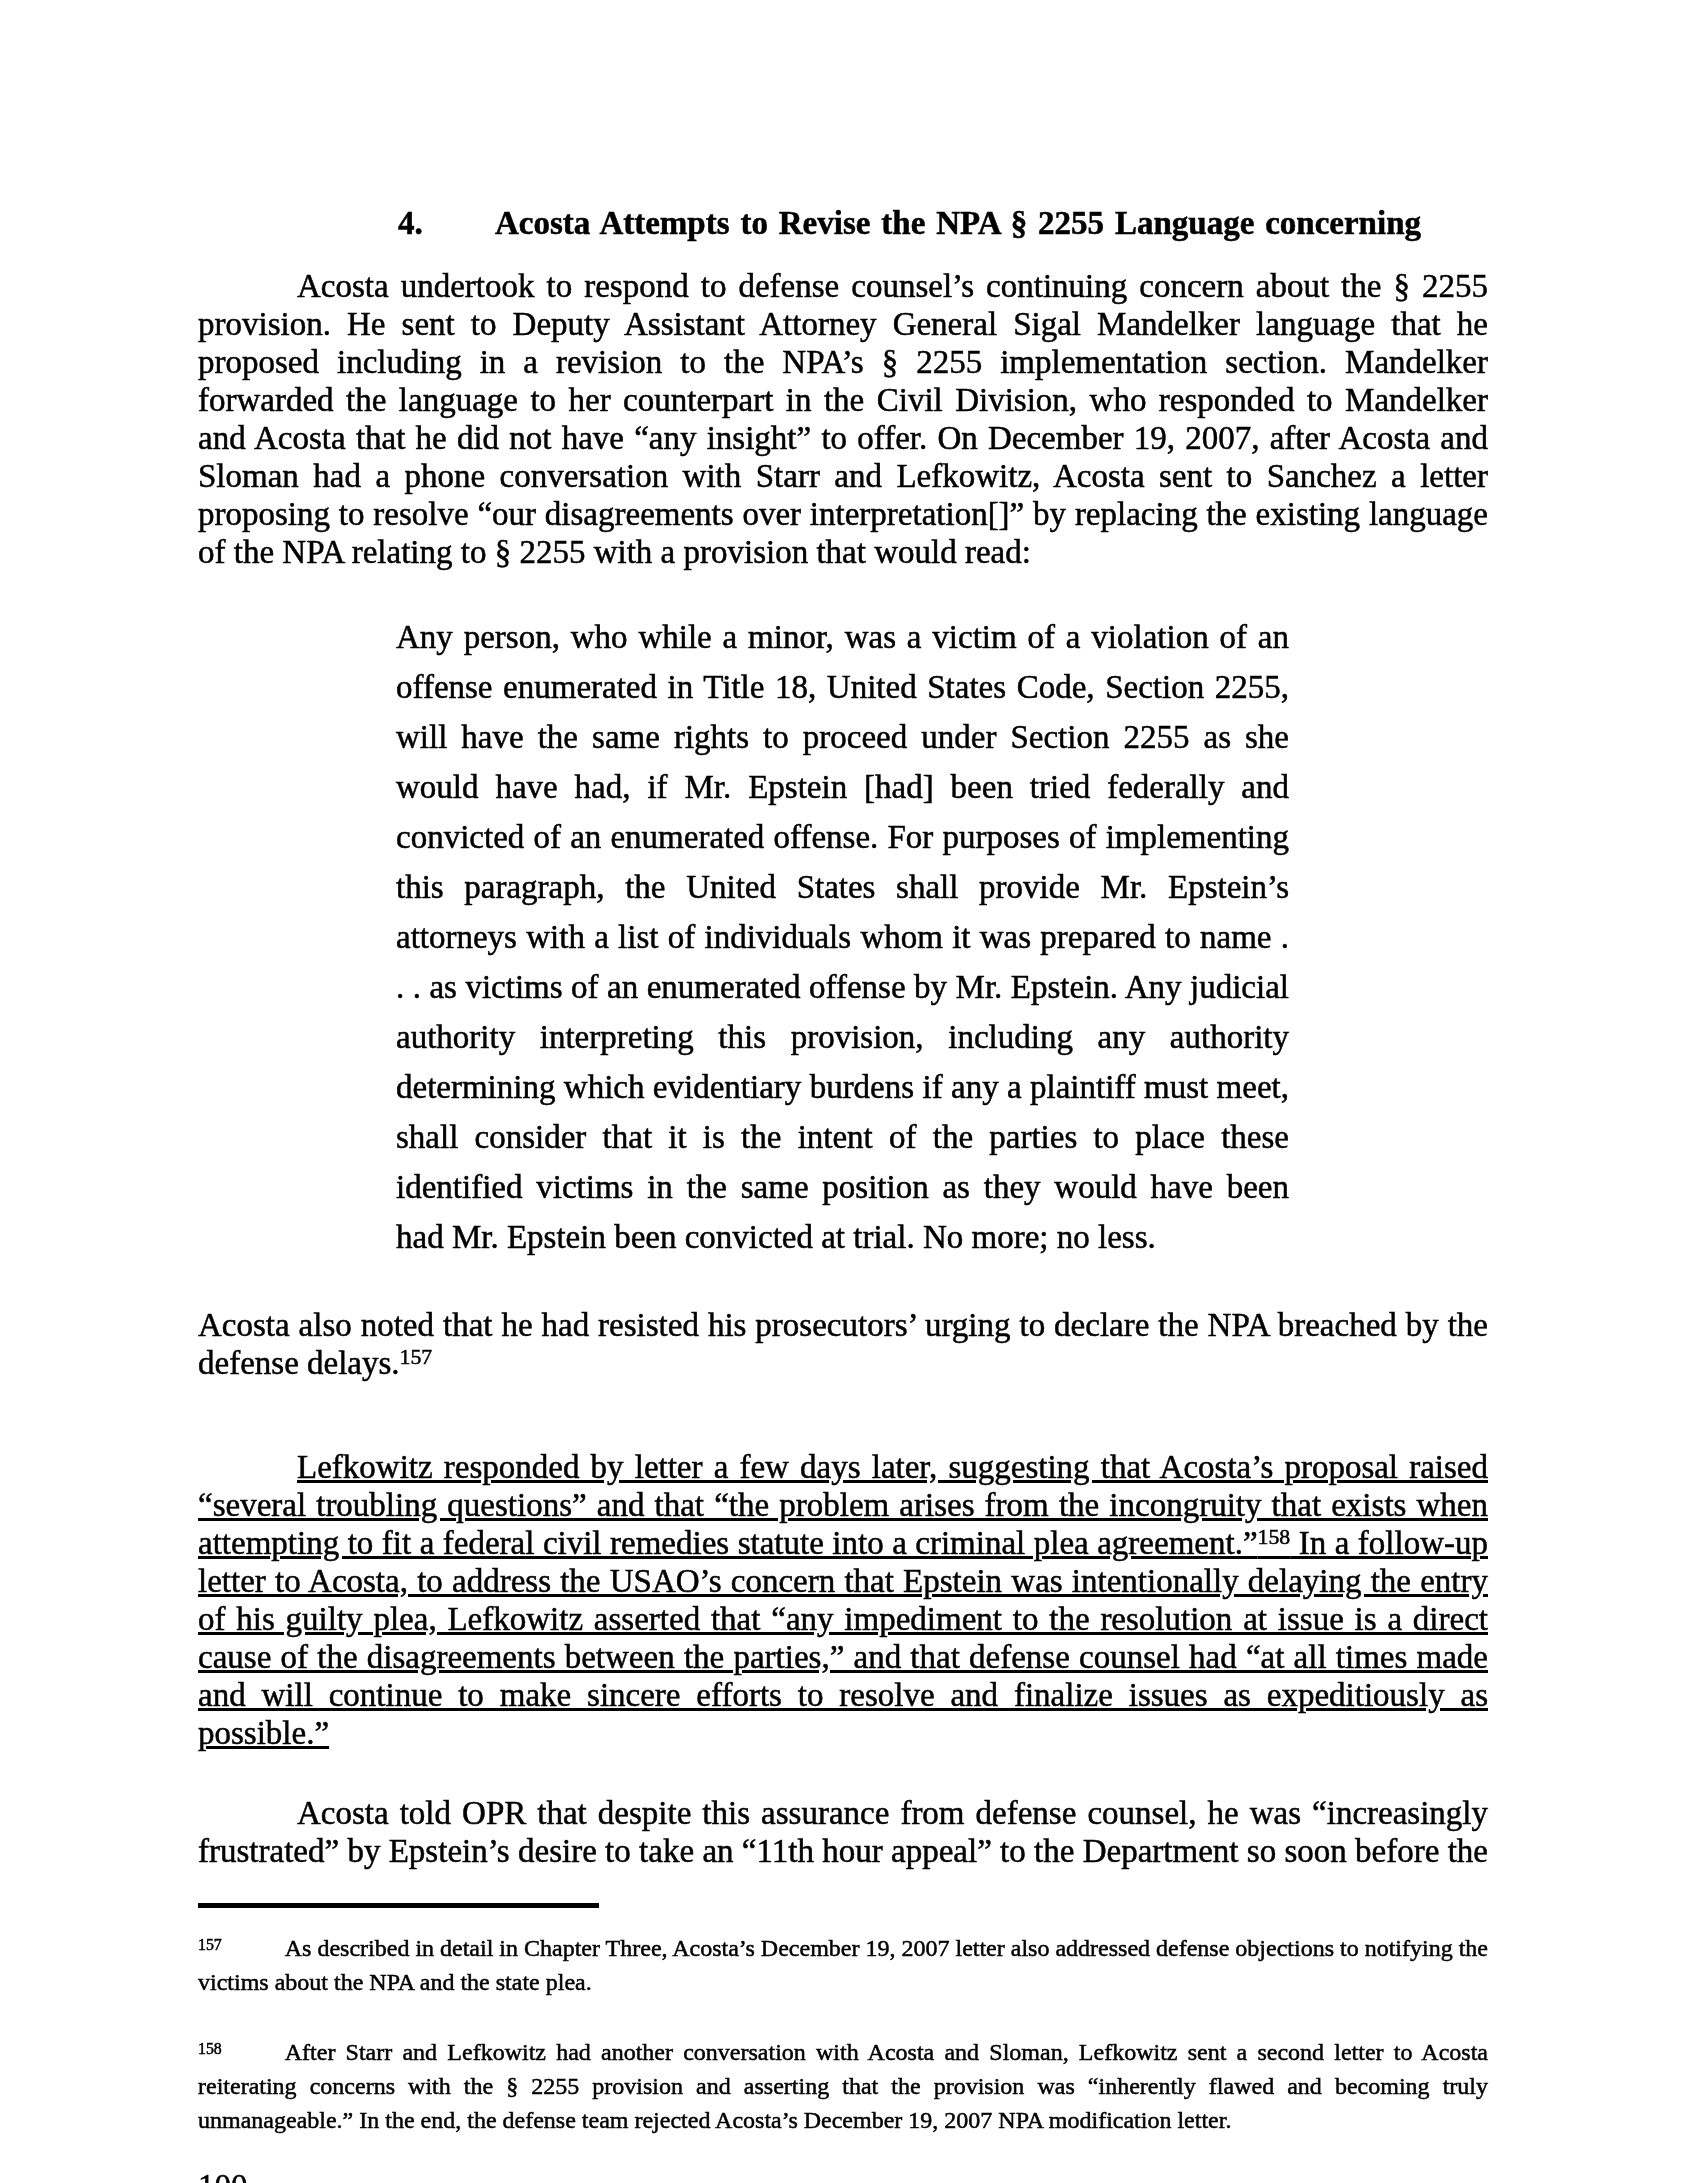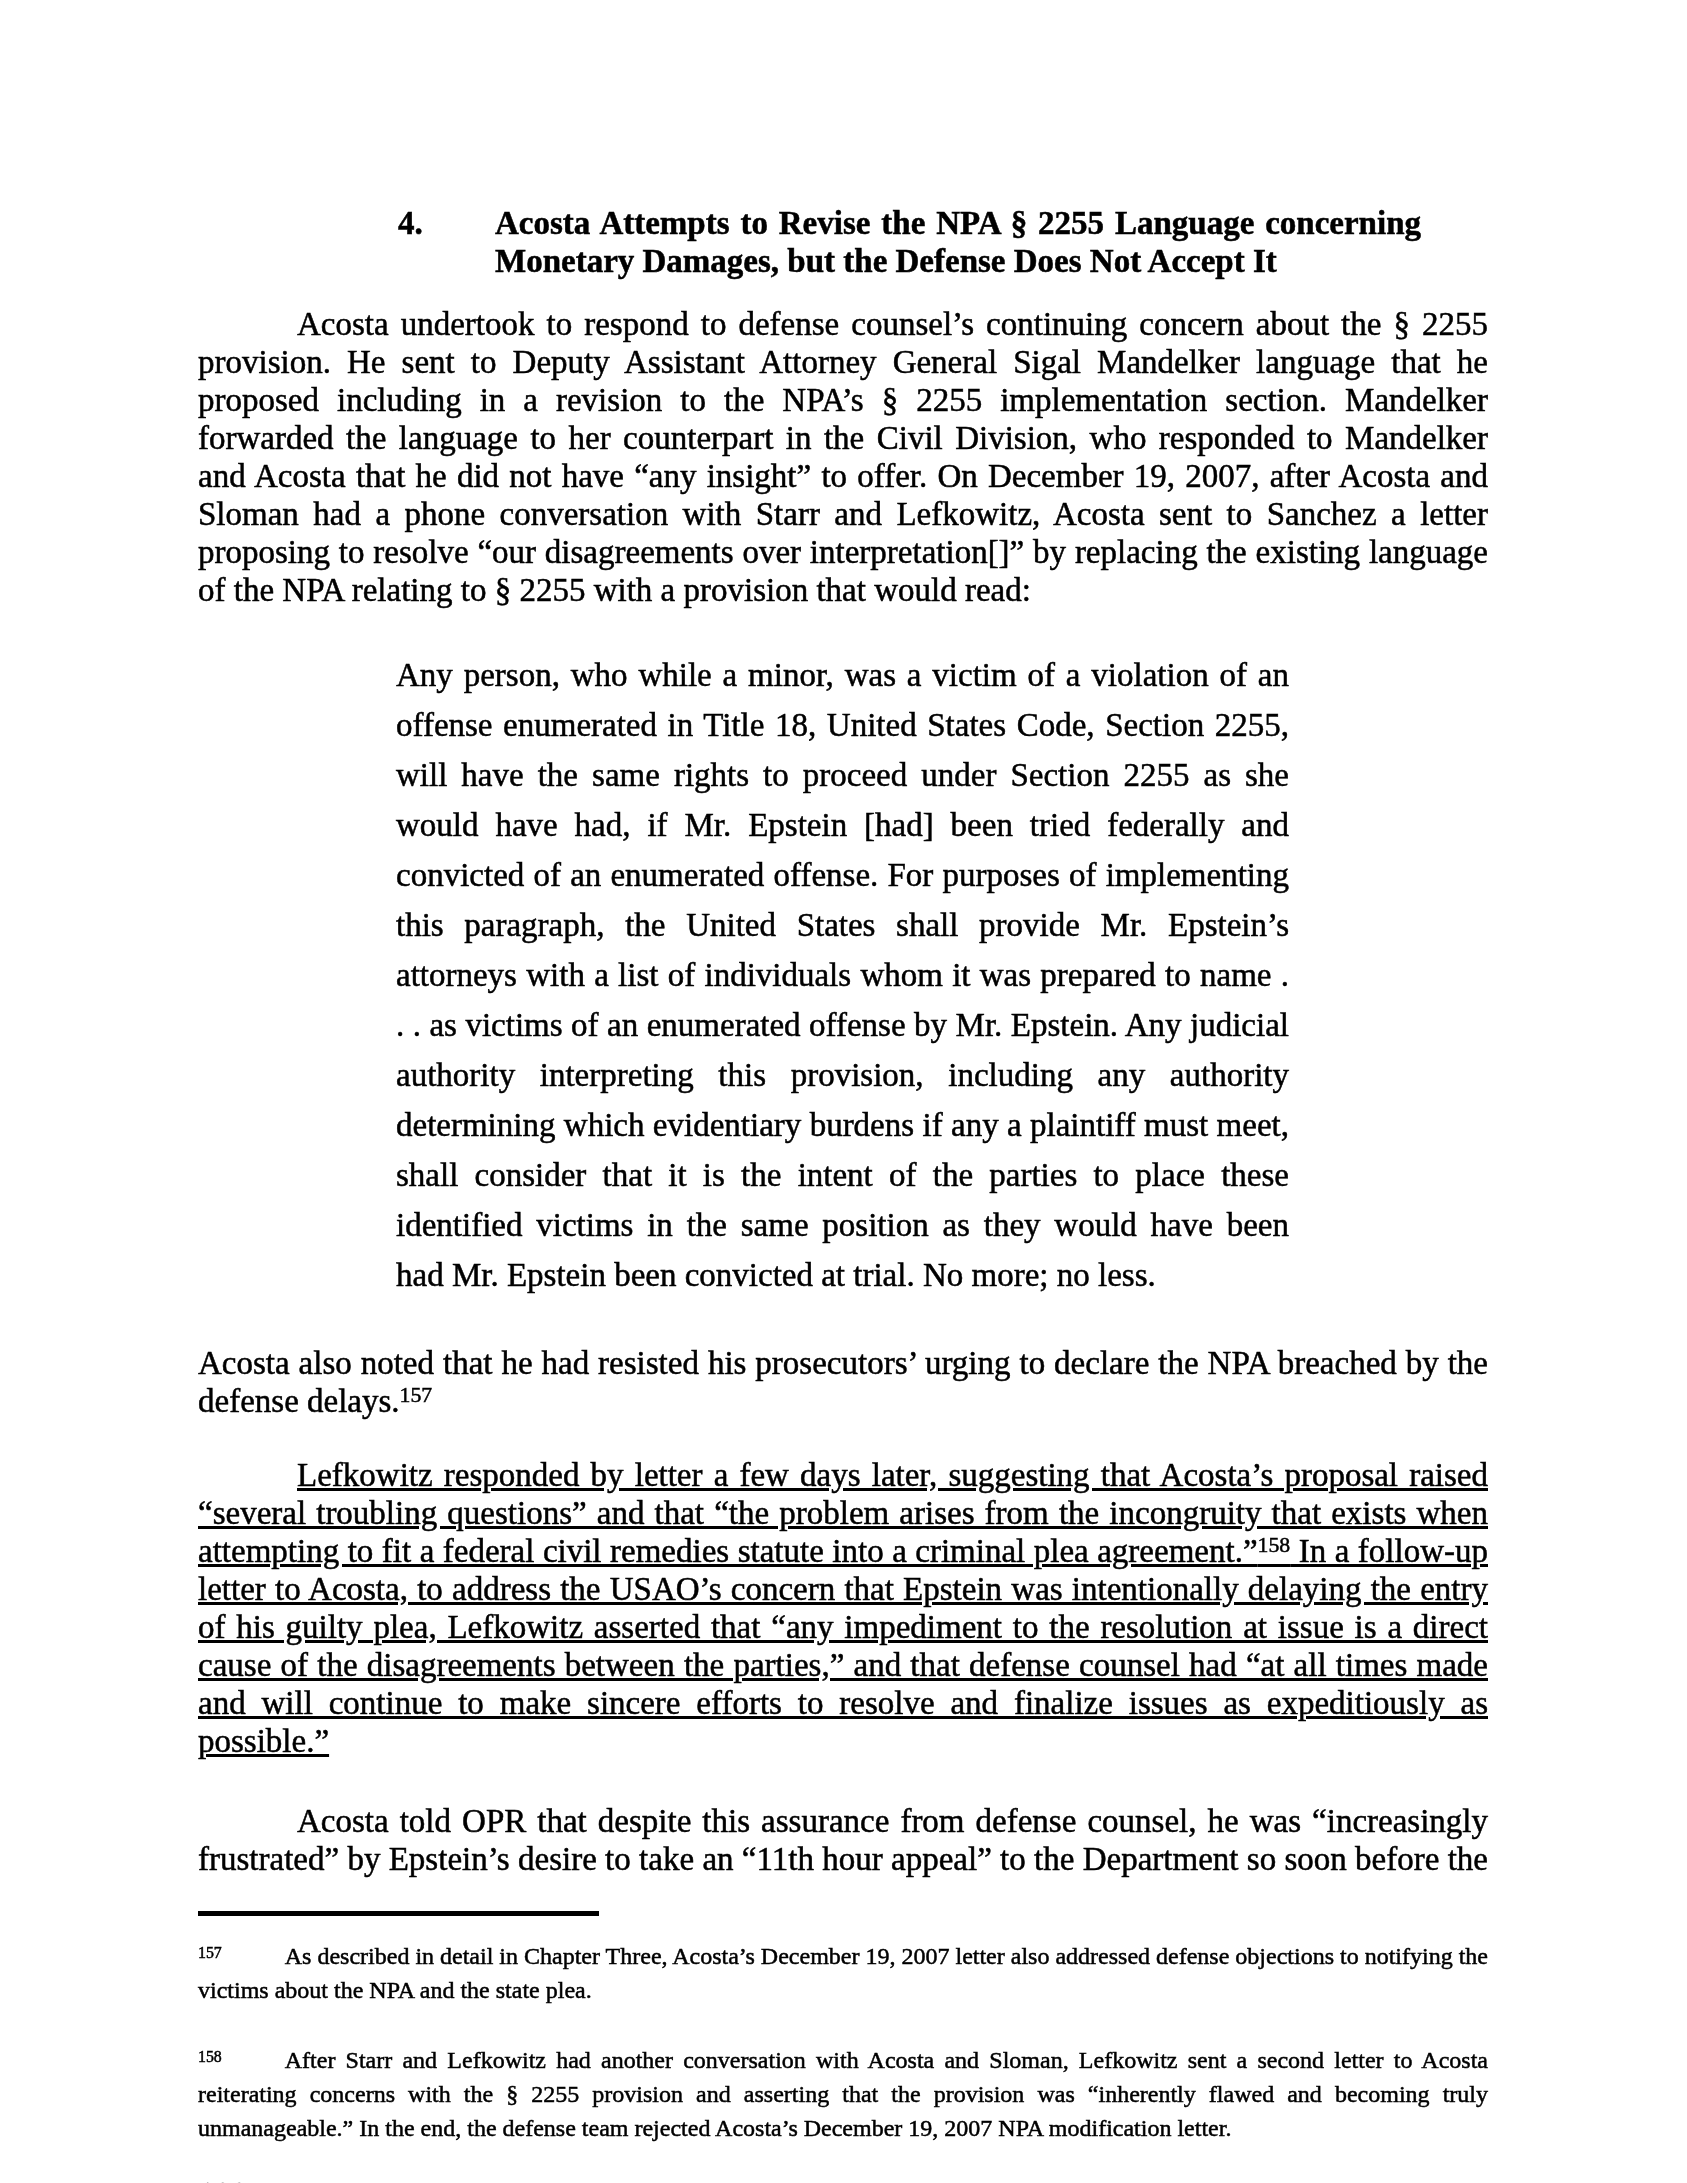--- a/index.html
+++ b/index.html
@@ -33,21 +33,21 @@
   .heading-line1 { text-align: justify; text-align-last: justify; font-family: Liberation Serif, serif; }
   p.body {
     font-size: 33px;
     line-height: 38px;
     text-align: justify;
   }
   .indent { text-indent: 99px; margin-top: 8px; }
   .stretch-last { text-align-last: justify; }
   .mb-para { margin-bottom: 41px; }
   .mb-quote { margin-bottom: 44px; }
-  .mb-noted { margin-bottom: 36px; }
+  .mb-noted { margin-bottom: 66px; }
   .mb-lefk { margin-bottom: 42px; text-decoration: underline; }
   blockquote.provision {
     margin-left: 198px;
     width: 893px;
     font-size: 33px;
     line-height: 50px;
     text-align: justify;
   }
   sup {
     font-size: 66%;
@@ -80,21 +80,20 @@
 </head>
 <body>
 
 <div class="page">
   <div class="content">
 
     <div class="heading">
       <div class="heading-number">4.</div>
       <div class="heading-text">
         <div class="heading-line1">Acosta Attempts to Revise the NPA § 2255 Language concerning</div>
-        <div class="heading-line2">Monetary Damages, but the Defense Does Not Accept It</div>
       </div>
     </div>
 
     <p class="body indent mb-para">Acosta undertook to respond to defense counsel’s continuing concern about the § 2255 provision.  He sent to Deputy Assistant Attorney General Sigal Mandelker language that he proposed including in a revision to the NPA’s § 2255 implementation section.  Mandelker forwarded the language to her counterpart in the Civil Division, who responded to Mandelker and Acosta that he did not have “any insight” to offer.  On December 19, 2007, after Acosta and Sloman had a phone conversation with Starr and Lefkowitz, Acosta sent to Sanchez a letter proposing to resolve “our disagreements over interpretation[]” by replacing the existing language of the NPA relating to § 2255 with a provision that would read:</p>
 
     <blockquote class="provision mb-quote">Any person, who while a minor, was a victim of a violation of an offense enumerated in Title 18, United States Code, Section 2255, will have the same rights to proceed under Section 2255 as she would have had, if Mr. Epstein [had] been tried federally and convicted of an enumerated offense.  For purposes of implementing this paragraph, the United States shall provide Mr. Epstein’s attorneys with a list of individuals whom it was prepared to name . . . as victims of an enumerated offense by Mr. Epstein.  Any judicial authority interpreting this provision, including any authority determining which evidentiary burdens if any a plaintiff must meet, shall consider that it is the intent of the parties to place these identified victims in the same position as they would have been had Mr. Epstein been convicted at trial.  No more; no less.</blockquote>
 
     <p class="body mb-noted"><span>Acosta also noted that he had resisted his prosecutors’ urging to declare the NPA breached by the defense delays.</span><sup>157</sup></p>
 
     <p class="body indent mb-lefk"><span>Lefkowitz responded by letter a few days later, suggesting that Acosta’s proposal raised “several troubling questions” and that “the problem arises from the incongruity that exists when attempting to fit a federal civil remedies statute into a criminal plea agreement.”</span><sup>158</sup><span>  In a follow-up letter to Acosta, to address the USAO’s concern that Epstein was intentionally delaying the entry of his guilty plea, Lefkowitz asserted that “any impediment to the resolution at issue is a direct cause of the disagreements between the parties,” and that defense counsel had “at all times made and will continue to make sincere efforts to resolve and finalize issues as expeditiously as possible.”</span></p>

